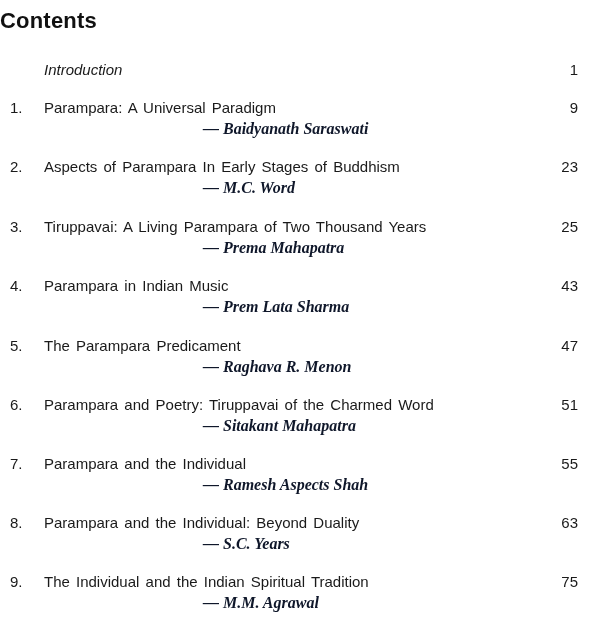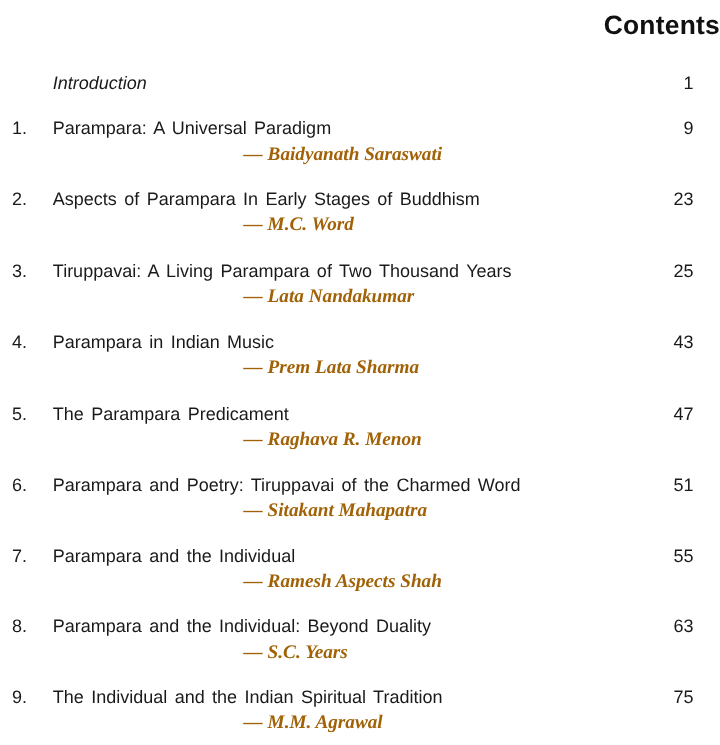--- a/index.html
+++ b/index.html
@@ -12,21 +12,21 @@
       height: 621px;
       position: relative;
       overflow: hidden;
       color: #1a1a1a;
     }
     .page-title {
       position: absolute;
       top: 8px;
       left: 0;
       width: 600px;
-      text-align: right;
+      text-align: left;
       font-family: "Liberation Sans", sans-serif;
       font-weight: bold;
       font-size: 22px;
       letter-spacing: 0.2px;
       color: #111;
     }
     .entry {
       position: absolute;
       left: 0;
       width: 600px;
@@ -62,21 +62,21 @@
       text-align: right;
     }
     .author {
       position: absolute;
       left: 203px;
       top: 21px;
       font-family: "Liberation Serif", serif;
       font-style: italic;
       font-weight: bold;
       font-size: 16px;
-      color: #a16207;
+      color: #0f172a;
       white-space: nowrap;
     }
   </style>
 </head>
 <body>
 
 <div class="page-title">Contents</div>
 
 <div class="entry" style="top:61px;">
   <span class="title intro">Introduction</span>
@@ -94,21 +94,21 @@
   <span class="num">2.</span>
   <span class="title">Aspects of Parampara In Early Stages of Buddhism</span>
   <span class="page">23</span>
   <span class="author">— M.C. Word</span>
 </div>
 
 <div class="entry" style="top:218px;">
   <span class="num">3.</span>
   <span class="title">Tiruppavai: A Living Parampara of Two Thousand Years</span>
   <span class="page">25</span>
-  <span class="author">— Lata Nandakumar</span>
+  <span class="author">— Prema Mahapatra</span>
 </div>
 
 <div class="entry" style="top:277px;">
   <span class="num">4.</span>
   <span class="title">Parampara in Indian Music</span>
   <span class="page">43</span>
   <span class="author">— Prem Lata Sharma</span>
 </div>
 
 <div class="entry" style="top:337px;">

